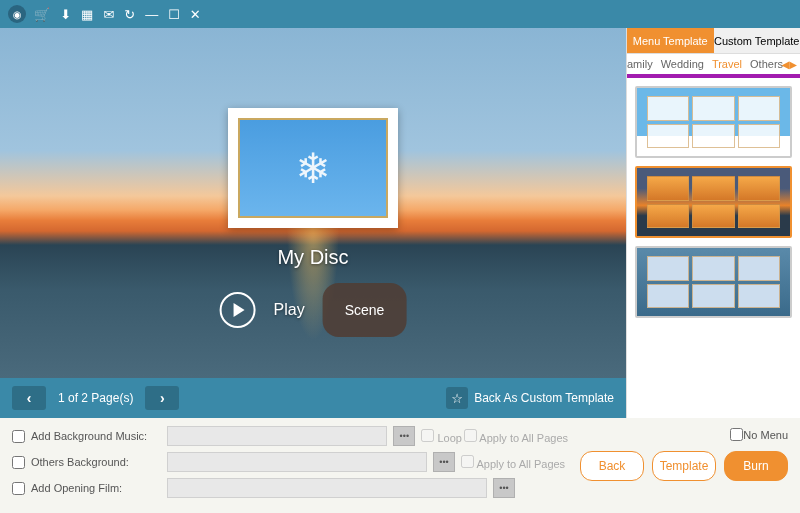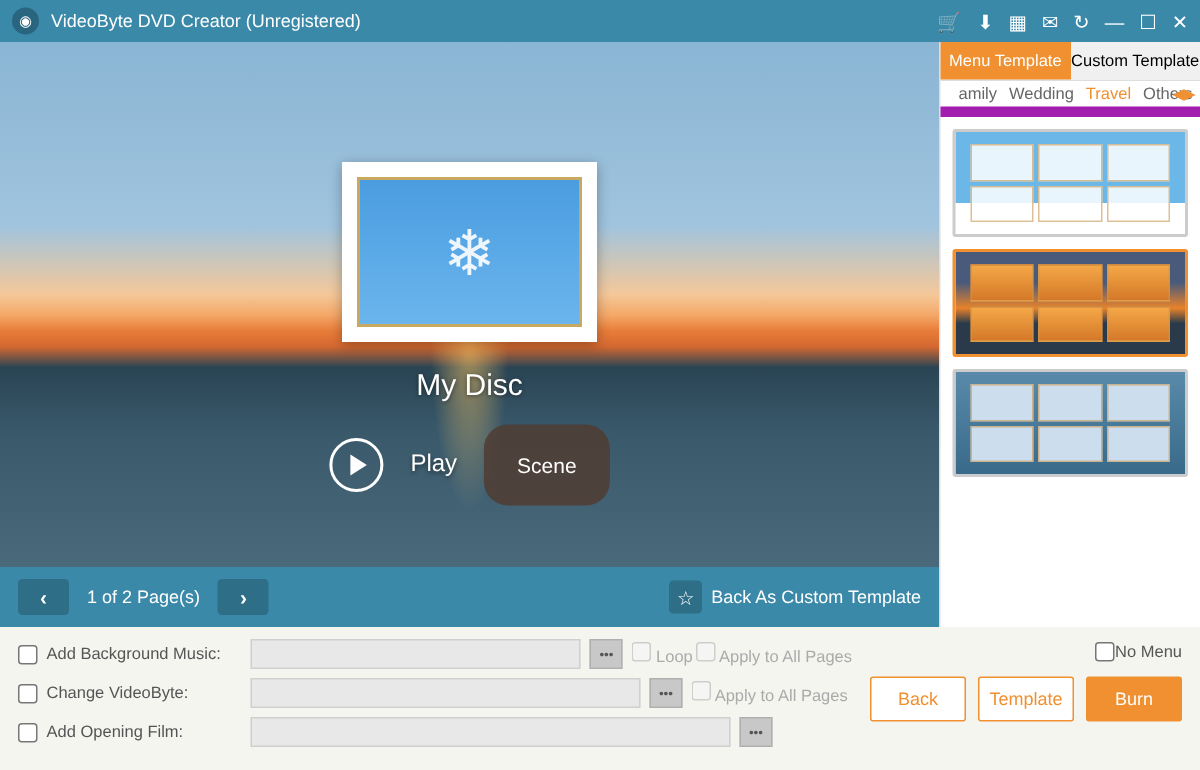--- a/index.html
+++ b/index.html
@@ -24,21 +24,21 @@
 .scene-btn{background:rgba(80,60,50,0.85);color:#fff;padding:19px 22px;border-radius:16px;font-size:14px;cursor:pointer}
 .pager-bar{height:40px;background:#3a89a8;display:flex;align-items:center;padding:0 12px;color:#fff;font-size:12px}
 .pager-btn{width:34px;height:24px;background:#2e6e87;border-radius:3px;display:flex;align-items:center;justify-content:center;cursor:pointer;font-size:14px;font-weight:bold}
 .pager-text{margin:0 12px}
 .save-template{margin-left:auto;display:flex;align-items:center;gap:6px;cursor:pointer}
 .star-icon{width:22px;height:22px;background:#2e6e87;border-radius:3px;display:flex;align-items:center;justify-content:center;font-size:13px}
 .sidebar{width:174px;background:#fff;display:flex;flex-direction:column;border-left:1px solid #ddd}
 .template-tabs{display:flex;height:26px;font-size:11px;border-bottom:1px solid #ddd}
 .template-tab{flex:1;display:flex;align-items:center;justify-content:center;cursor:pointer;background:#f0f0f0}
 .template-tab.active{background:#f09030;color:#fff}
-.category-tabs{display:flex;height:24px;align-items:center;font-size:11px;border-bottom:7px solid #a21caf;padding:0 12px;gap:8px;position:relative}
+.category-tabs{display:flex;height:24px;align-items:center;font-size:11px;border-bottom:4px solid #a21caf;padding:0 0;gap:8px;position:relative}
 .cat{color:#666;cursor:pointer}
 .cat.active{color:#f09030}
 .cat-arrows{position:absolute;right:3px;color:#f09030;font-size:10px;cursor:pointer}
 .thumbs{flex:1;overflow:auto;padding:8px;display:flex;flex-direction:column;gap:8px}
 .thumb{height:72px;border:2px solid #ccc;border-radius:2px;cursor:pointer;position:relative;overflow:hidden}
 .thumb.selected{border-color:#f09030}
 .thumb-sky{background:linear-gradient(to bottom,#6bb8e8 70%,#fff 70%)}
 .thumb-sunset{background:linear-gradient(to bottom,#4a5a7a 30%,#e8822a 55%,#2a3a4a 70%)}
 .thumb-pool{background:linear-gradient(to bottom,#5a8aaa,#3a6a8a)}
 .thumb-grid{position:absolute;inset:8px 10px;display:grid;grid-template-columns:repeat(3,1fr);grid-template-rows:repeat(2,1fr);gap:3px}
@@ -49,30 +49,29 @@
 .options{flex:1;display:flex;flex-direction:column;gap:6px}
 .opt-row{display:flex;align-items:center;gap:6px}
 .opt-row label{width:130px}
 .opt-row input[type=checkbox]{accent-color:#f09030}
 .text-input{flex:1;max-width:260px;height:20px;background:#e8e8e8;border:1px solid #d0d0d0;padding:0 4px}
 .browse-btn{width:22px;height:20px;background:#c8c8c8;border:1px solid #b0b0b0;cursor:pointer;font-size:9px;display:flex;align-items:center;justify-content:center}
 .sub-opts{display:flex;gap:2px;color:#aaa}
 .actions{display:flex;flex-direction:column;align-items:flex-end;gap:10px;padding-top:2px}
 .no-menu{display:flex;align-items:center;gap:0}
 .btns{display:flex;gap:8px}
-.btn{width:64px;height:30px;border:1px solid #f09030;border-radius:2px;font-size:12px;cursor:pointer;display:flex;align-items:center;justify-content:center}
+.btn{width:64px;height:30px;border:1px solid #f09030;border-radius:12px;font-size:12px;cursor:pointer;display:flex;align-items:center;justify-content:center}
 .btn-outline{background:#fff;color:#f09030}
 .btn-fill{background:#f09030;color:#fff}
 </style>
 </head>
 <body>
 
 <div class="titlebar">
   <div class="logo">◉</div>
-  <div class="title">VideoByte DVD Creator (Unregistered)</div>
   <div class="titlebar-icons">
     <span>🛒</span>
     <span>⬇</span>
     <span>▦</span>
     <span>✉</span>
     <span>↻</span>
     <span>—</span>
     <span>☐</span>
     <span>✕</span>
   </div>
@@ -159,21 +158,21 @@
       <label>Add Background Music:</label>
       <input class="text-input" style="">
       <div class="browse-btn">•••</div>
       <div class="sub-opts">
         <span><input type="checkbox" disabled="" style=""> <span>Loop</span></span>
         <span><input type="checkbox" disabled="" style=""> <span>Apply to All Pages</span></span>
       </div>
     </div>
     <div class="opt-row">
       <input type="checkbox" style="">
-      <label>Change VideoByte:</label>
+      <label>Others Background:</label>
       <input class="text-input" style="">
       <div class="browse-btn">•••</div>
       <div class="sub-opts">
         <span><input type="checkbox" disabled="" style=""> <span>Apply to All Pages</span></span>
       </div>
     </div>
     <div class="opt-row">
       <input type="checkbox" style="">
       <label>Add Opening Film:</label>
       <input class="text-input" style="max-width: 320px;">

